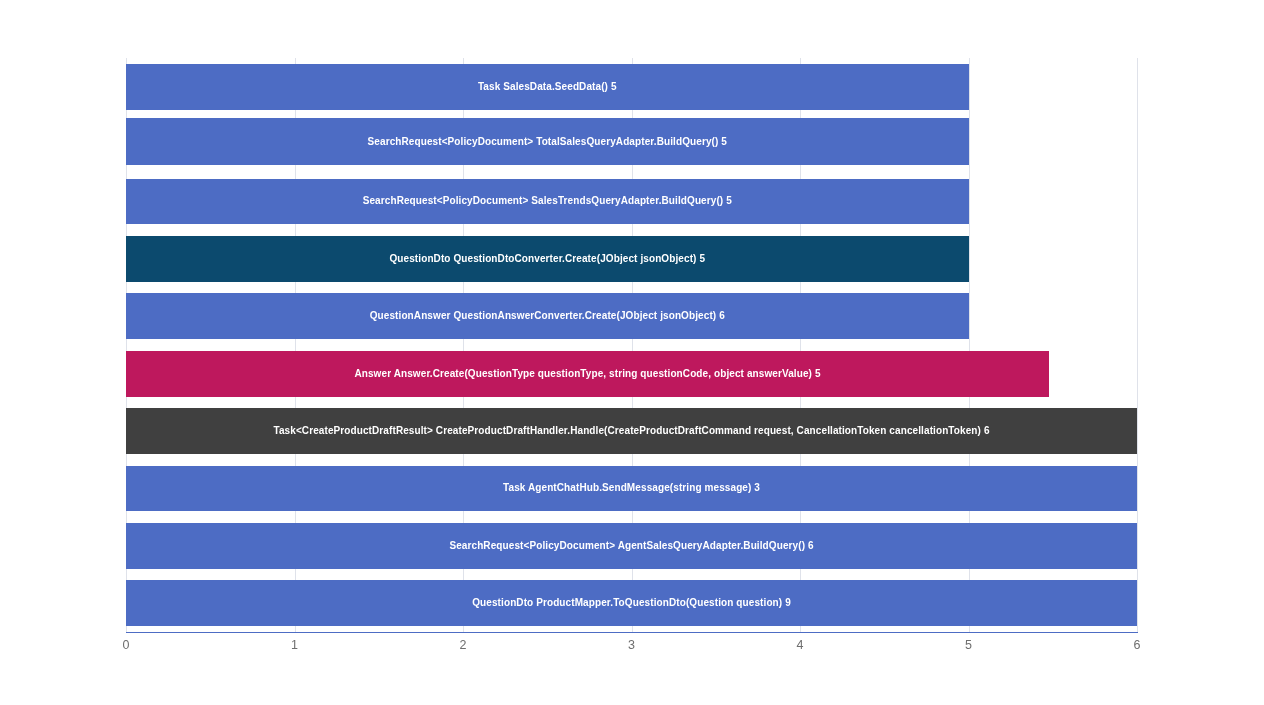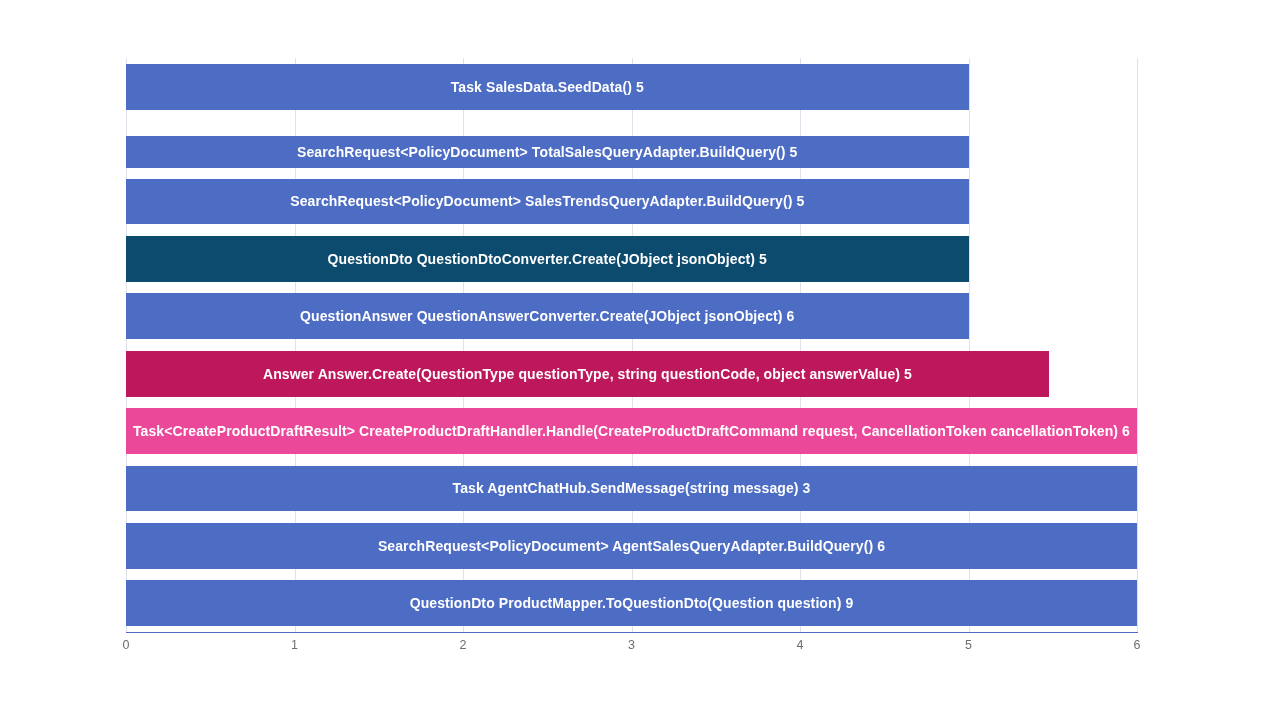--- a/index.html
+++ b/index.html
@@ -61,21 +61,21 @@
     height: 100%;
     background: #4d6cc4;
     display: flex;
     align-items: center;
     justify-content: center;
     box-sizing: border-box;
   }
 
   .bar-label {
     color: #ffffff;
-    font-size: 14px;
+    font-size: 10px;
     font-weight: bold;
     font-family: "Liberation Sans", sans-serif;
     white-space: nowrap;
     letter-spacing: 0.1px;
     line-height: 1;
     text-align: center;
   }
 
   .tick-label {
     position: absolute;
@@ -101,21 +101,21 @@
         <div class="gridline" style="left: 674px; background: rgb(223, 226, 234);"></div>
         <div class="gridline" style="left: 842.5px; background: rgb(223, 226, 234);"></div>
         <div class="gridline" style="left: 1011px; background: rgb(223, 226, 234);"></div>
       </div>
     <div id="bars">
         <div class="bar-band" style="top: 5.74px; height: 45.92px;">
           <div class="bar" title="Task SalesData.SeedData() 5" style="width: 842.5px; background: rgb(77, 108, 196);">
             <span class="bar-label" style="color: rgb(255, 255, 255);">Task SalesData.SeedData() 5</span>
           </div>
         </div>
-        <div class="bar-band" style="top: 78px; height: 32px;">
+        <div class="bar-band" style="top: 60px; height: 47px;">
           <div class="bar" title="SearchRequest&lt;PolicyDocument&gt; TotalSalesQueryAdapter.BuildQuery() 5" style="width: 842.5px; background: rgb(77, 108, 196);">
             <span class="bar-label" style="color: rgb(255, 255, 255);">SearchRequest&lt;PolicyDocument&gt; TotalSalesQueryAdapter.BuildQuery() 5</span>
           </div>
         </div>
         <div class="bar-band" style="top: 120.54px; height: 45.92px;">
           <div class="bar" title="SearchRequest&lt;PolicyDocument&gt; SalesTrendsQueryAdapter.BuildQuery() 5" style="width: 842.5px; background: rgb(77, 108, 196);">
             <span class="bar-label" style="color: rgb(255, 255, 255);">SearchRequest&lt;PolicyDocument&gt; SalesTrendsQueryAdapter.BuildQuery() 5</span>
           </div>
         </div>
         <div class="bar-band" style="top: 177.94px; height: 45.92px;">
@@ -127,21 +127,21 @@
           <div class="bar" title="QuestionAnswer QuestionAnswerConverter.Create(JObject jsonObject) 5" style="width: 842.5px; background: rgb(77, 108, 196);">
             <span class="bar-label" style="color: rgb(255, 255, 255);">QuestionAnswer QuestionAnswerConverter.Create(JObject jsonObject) 6</span>
           </div>
         </div>
         <div class="bar-band" style="top: 292.74px; height: 45.92px;">
           <div class="bar" title="Answer Answer.Create(QuestionType questionType, string questionCode, object answerValue) 5" style="width: 923px; background: #be185d;">
             <span class="bar-label" style="color: rgb(255, 255, 255);">Answer Answer.Create(QuestionType questionType, string questionCode, object answerValue) 5</span>
           </div>
         </div>
         <div class="bar-band" style="top: 350.14px; height: 45.92px;">
-          <div class="bar" title="Task&lt;CreateProductDraftResult&gt; CreateProductDraftHandler.Handle(CreateProductDraftCommand request, CancellationToken cancellationToken) 6" style="width: 1011px; background: #ec4899;">
+          <div class="bar" title="Task&lt;CreateProductDraftResult&gt; CreateProductDraftHandler.Handle(CreateProductDraftCommand request, CancellationToken cancellationToken) 6" style="width: 1011px; background: #404040;">
             <span class="bar-label" style="color: rgb(255, 255, 255);">Task&lt;CreateProductDraftResult&gt; CreateProductDraftHandler.Handle(CreateProductDraftCommand request, CancellationToken cancellationToken) 6</span>
           </div>
         </div>
         <div class="bar-band" style="top: 407.54px; height: 45.92px;">
           <div class="bar" title="Task AgentChatHub.SendMessage(string message) 6" style="width: 1011px; background: rgb(77, 108, 196);">
             <span class="bar-label" style="color: rgb(255, 255, 255);">Task AgentChatHub.SendMessage(string message) 3</span>
           </div>
         </div>
         <div class="bar-band" style="top: 464.94px; height: 45.92px; padding-left: 25px;">
           <div class="bar" title="SearchRequest&lt;PolicyDocument&gt; AgentSalesQueryAdapter.BuildQuery() 6" style="width: 1011px; background: rgb(77, 108, 196);">

